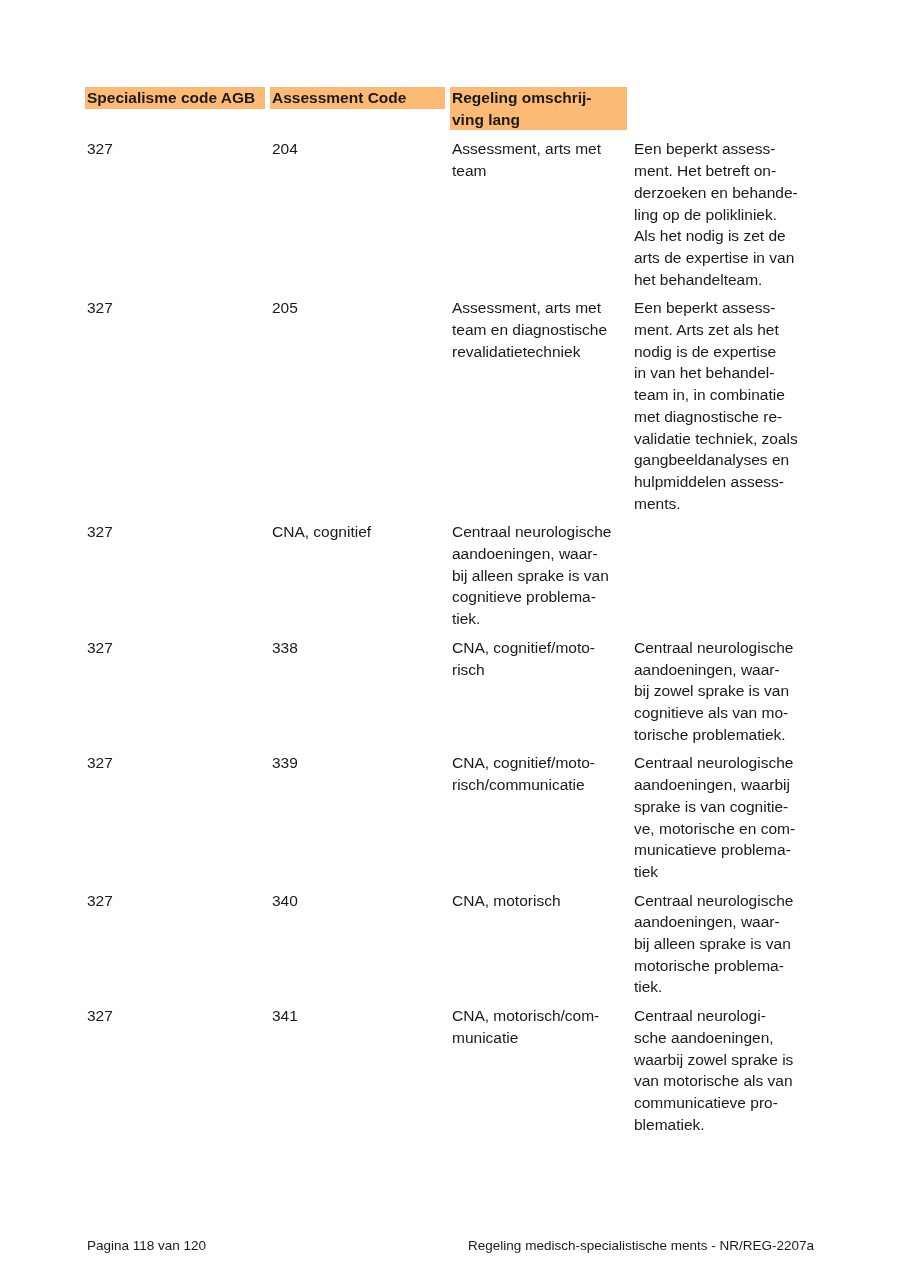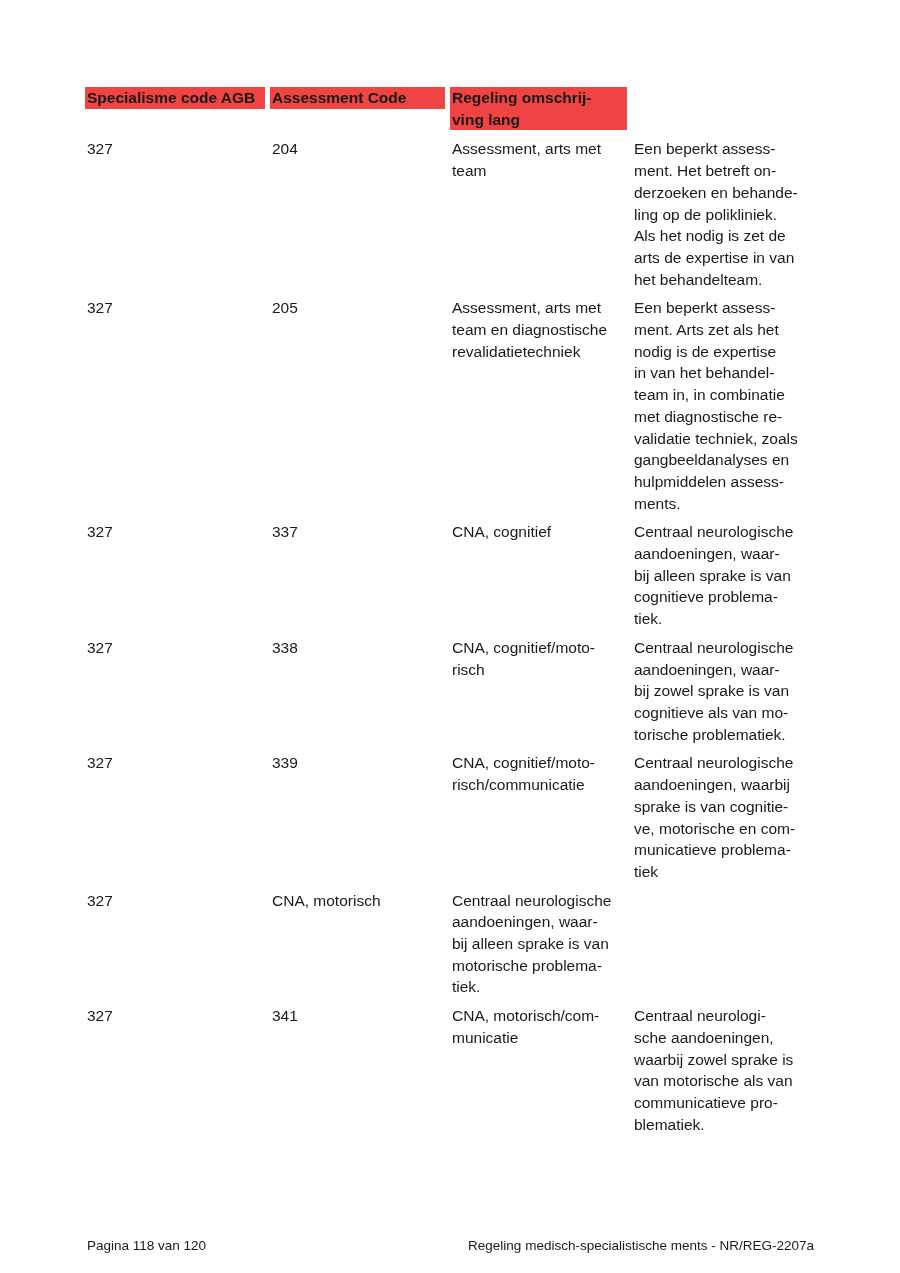--- a/index.html
+++ b/index.html
@@ -22,21 +22,21 @@
     grid-template-columns: 185px 180px 182px 181px;
   }
   .thead { margin-bottom: 8px; }
   .th {
     font-weight: bold;
     font-size: 15.5px;
     line-height: 21.7px;
   }
   .th-bg {
     display: block;
-    background: #ef4444;
+    background: #fdba74;
     margin-left: -2px;
     padding-left: 2px;
     width: calc(100% - 5px);
     white-space: pre-line;
   }
   .td {
     font-size: 15.5px;
     line-height: 21.7px;
     padding-bottom: 7px;
     padding-right: 6px;
@@ -99,21 +99,20 @@
 team in, in combinatie
 met diagnostische re-
 validatie techniek, zoals
 gangbeeldanalyses en
 hulpmiddelen assess-
 ments.</div>
   </div>
 
   <div class="tr">
     <div class="td">327</div>
-    <div class="td">337</div>
     <div class="td">CNA, cognitief</div>
     <div class="td">Centraal neurologische
 aandoeningen, waar-
 bij alleen sprake is van
 cognitieve problema-
 tiek.</div>
   </div>
 
   <div class="tr">
     <div class="td">327</div>
@@ -135,20 +134,21 @@
     <div class="td">Centraal neurologische
 aandoeningen, waarbij
 sprake is van cognitie-
 ve, motorische en com-
 municatieve problema-
 tiek</div>
   </div>
 
   <div class="tr">
     <div class="td">327</div>
+    <div class="td">340</div>
     <div class="td">CNA, motorisch</div>
     <div class="td">Centraal neurologische
 aandoeningen, waar-
 bij alleen sprake is van
 motorische  problema-
 tiek.</div>
   </div>
 
   <div class="tr">
     <div class="td">327</div>

